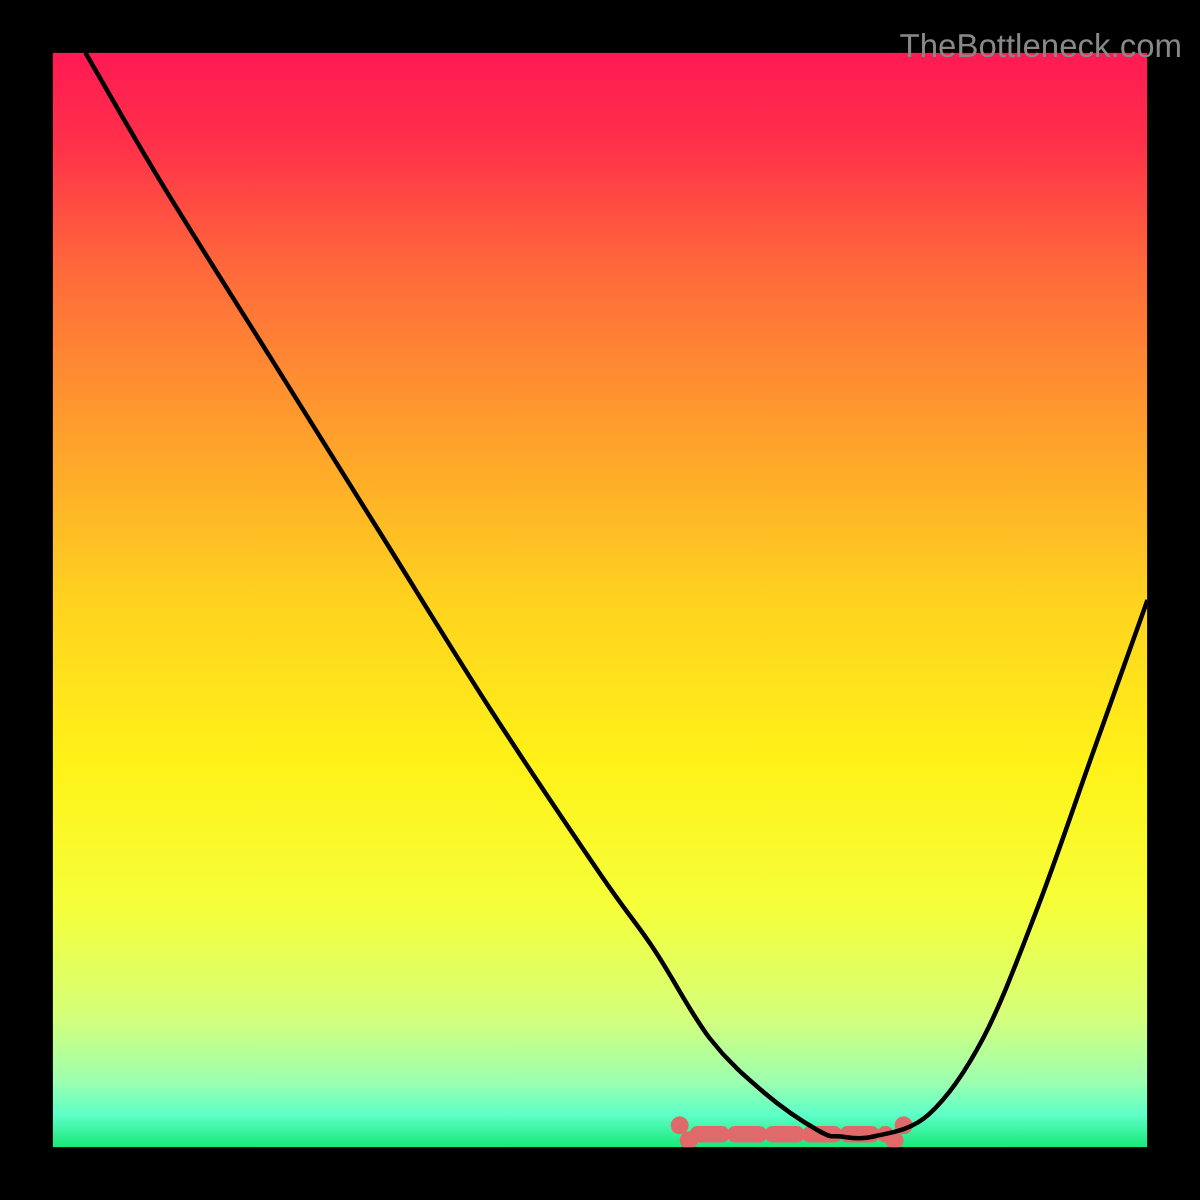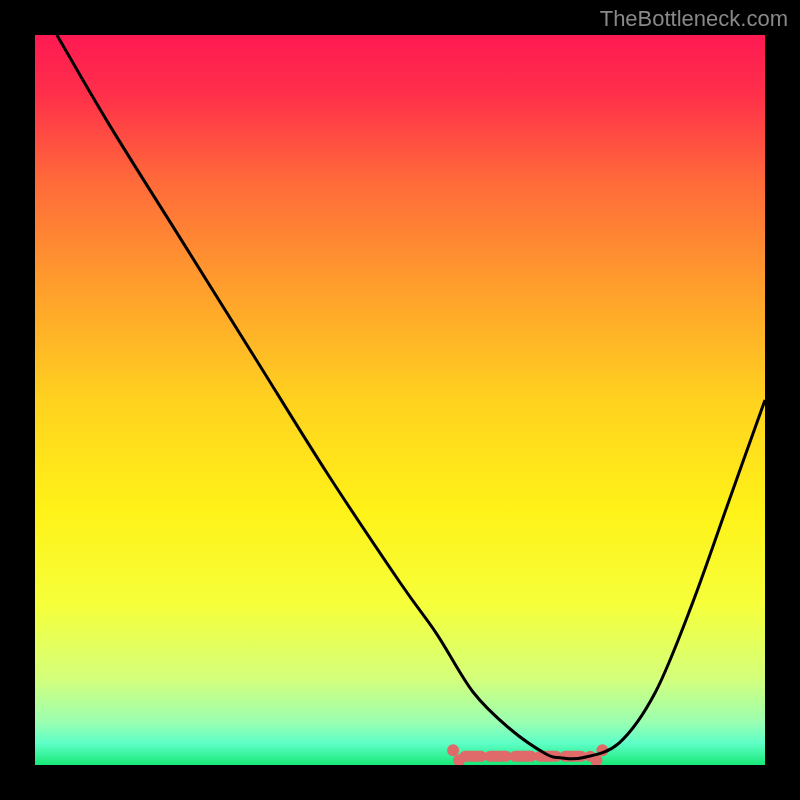--- a/index.html
+++ b/index.html
@@ -12,21 +12,21 @@
     font-family: Arial, sans-serif;
   }
   .container {
     position: relative;
     width: 800px;
     height: 800px;
     background: #000;
   }
   .watermark {
     position: absolute;
-    top: 6px;
+    top: 18px;
     right: 12px;
     color: #888;
     font-size: 22px;
     font-weight: 500;
     z-index: 10;
   }
   .plot-area {
     position: absolute;
     left: 35px;
     top: 35px;

